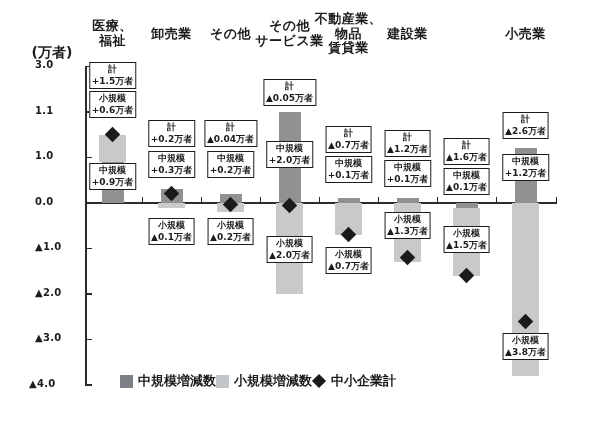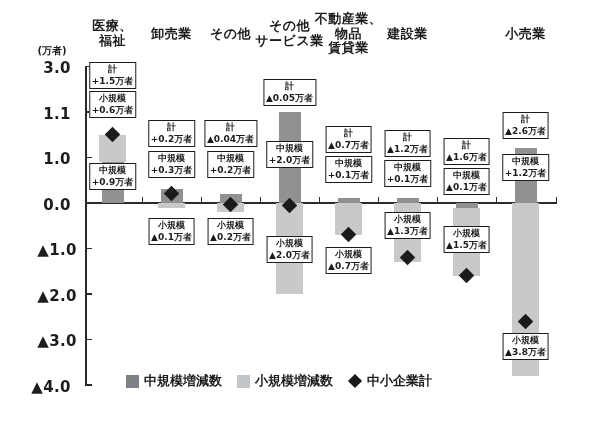--- a/index.html
+++ b/index.html
@@ -1,39 +1,39 @@
 <!DOCTYPE html>
 <html><head>
 <meta charset="utf-8">
 <style>
   html,body{margin:0;padding:0;background:#fff;}
   .stage{
     position:relative;width:600px;height:428px;background:#ffffff;
     font-family:"DejaVu Sans","Liberation Sans",sans-serif;
     overflow:hidden;color:#1c1c1c;
   }
-  .unit-label{position:absolute;left:24px;top:44px;width:56px;font-size:10px;font-weight:600;text-align:center;}
-  .ytick-label{position:absolute;width:44px;text-align:center;font-size:15px;font-weight:600;letter-spacing:0.3px;}
+  .unit-label{position:absolute;left:24px;top:44px;width:56px;font-size:14px;font-weight:600;text-align:center;}
+  .ytick-label{position:absolute;width:44px;text-align:left;font-size:10px;font-weight:600;letter-spacing:0.3px;}
   .axis-v{position:absolute;background:#2b2b2b;width:1.5px;}
   .axis-h{position:absolute;background:#2b2b2b;height:1.5px;}
   .ytick{position:absolute;background:#2b2b2b;width:6px;height:1.3px;}
   .xtick{position:absolute;background:#2b2b2b;width:1.3px;height:6px;}
   .cat-header{
     position:absolute;display:flex;flex-direction:column;align-items:center;justify-content:center;
     font-size:13px;font-weight:600;line-height:1.12;text-align:center;letter-spacing:0.5px;
   }
   .bar{position:absolute;}
   .diamond{position:absolute;width:11px;height:11px;transform:rotate(45deg);}
   .ann-box{
     position:absolute;transform:translateX(-50%);background:#ffffff;
     border:1.5px solid #1c1c1c;font-size:9px;font-weight:600;line-height:1.3;
     text-align:center;padding:1px 2px;white-space:nowrap;z-index:4;
   }
   .ann-box span{display:block;}
-  .legend{position:absolute;left:126px;top:372px;display:flex;align-items:flex-start;gap:15px;font-size:13px;font-weight:600;}
+  .legend{position:absolute;left:120px;top:372px;display:flex;align-items:flex-start;font-size:13px;font-weight:600;}
   .legend-item{display:flex;align-items:center;}
   .legend-swatch{width:13px;height:13px;margin-right:5px;}
   .legend-diamond{width:10px;height:10px;transform:rotate(45deg);margin:0 7px 0 2px;}
 </style>
 </head>
 <body>
 
 <div class="stage" id="stage">
   <div class="unit-label">(万者)</div>
   <div class="legend" id="legend">

